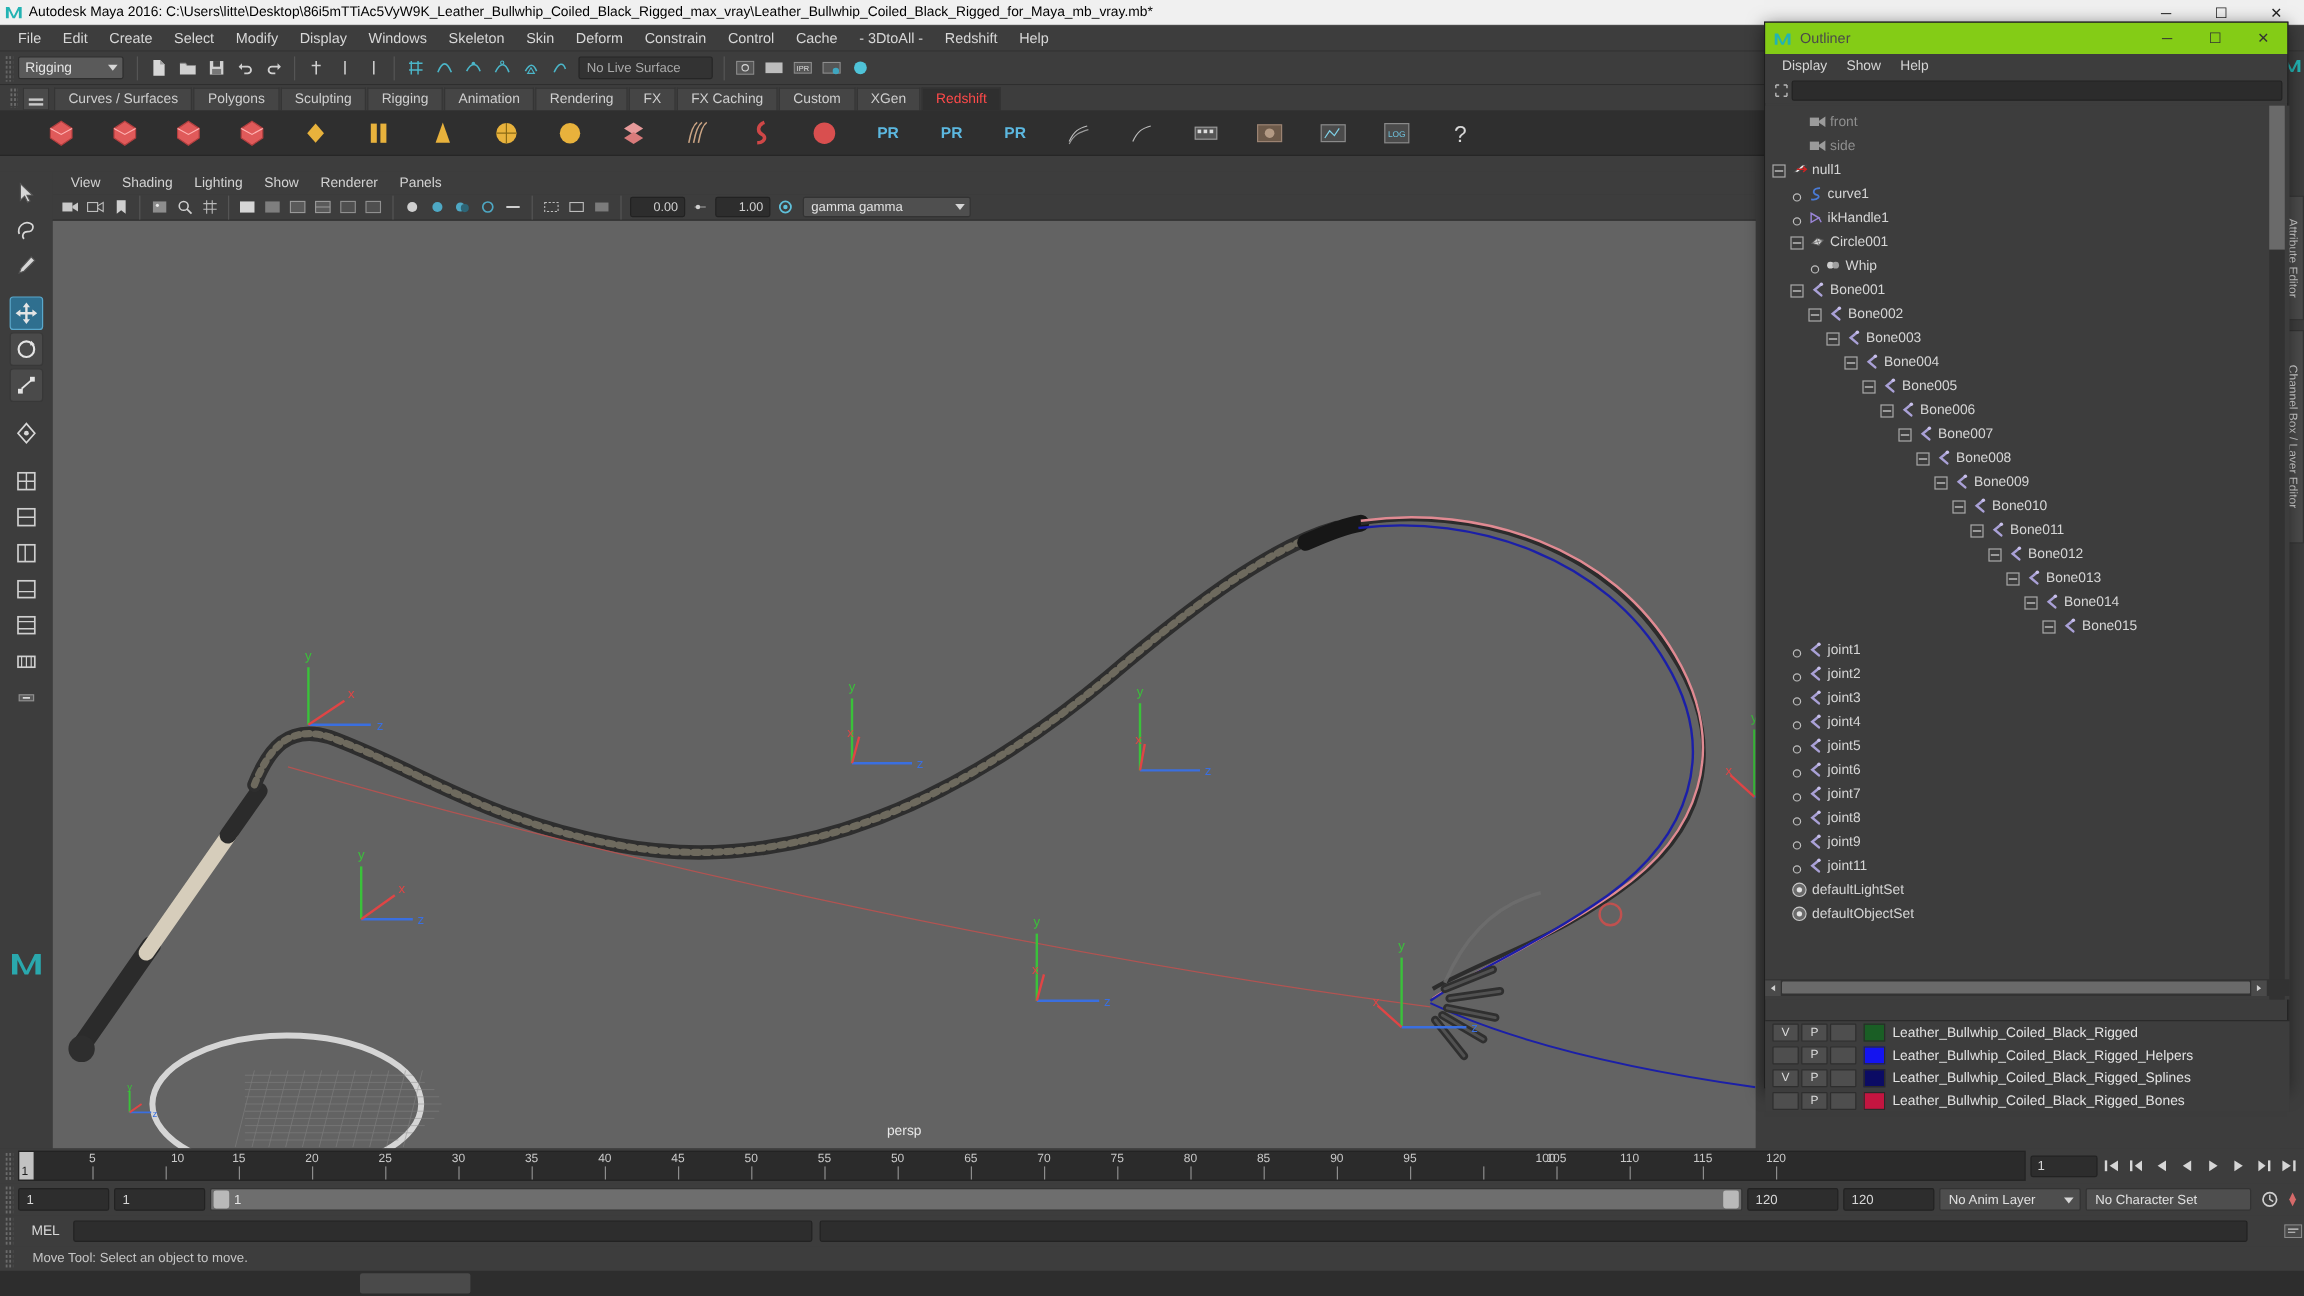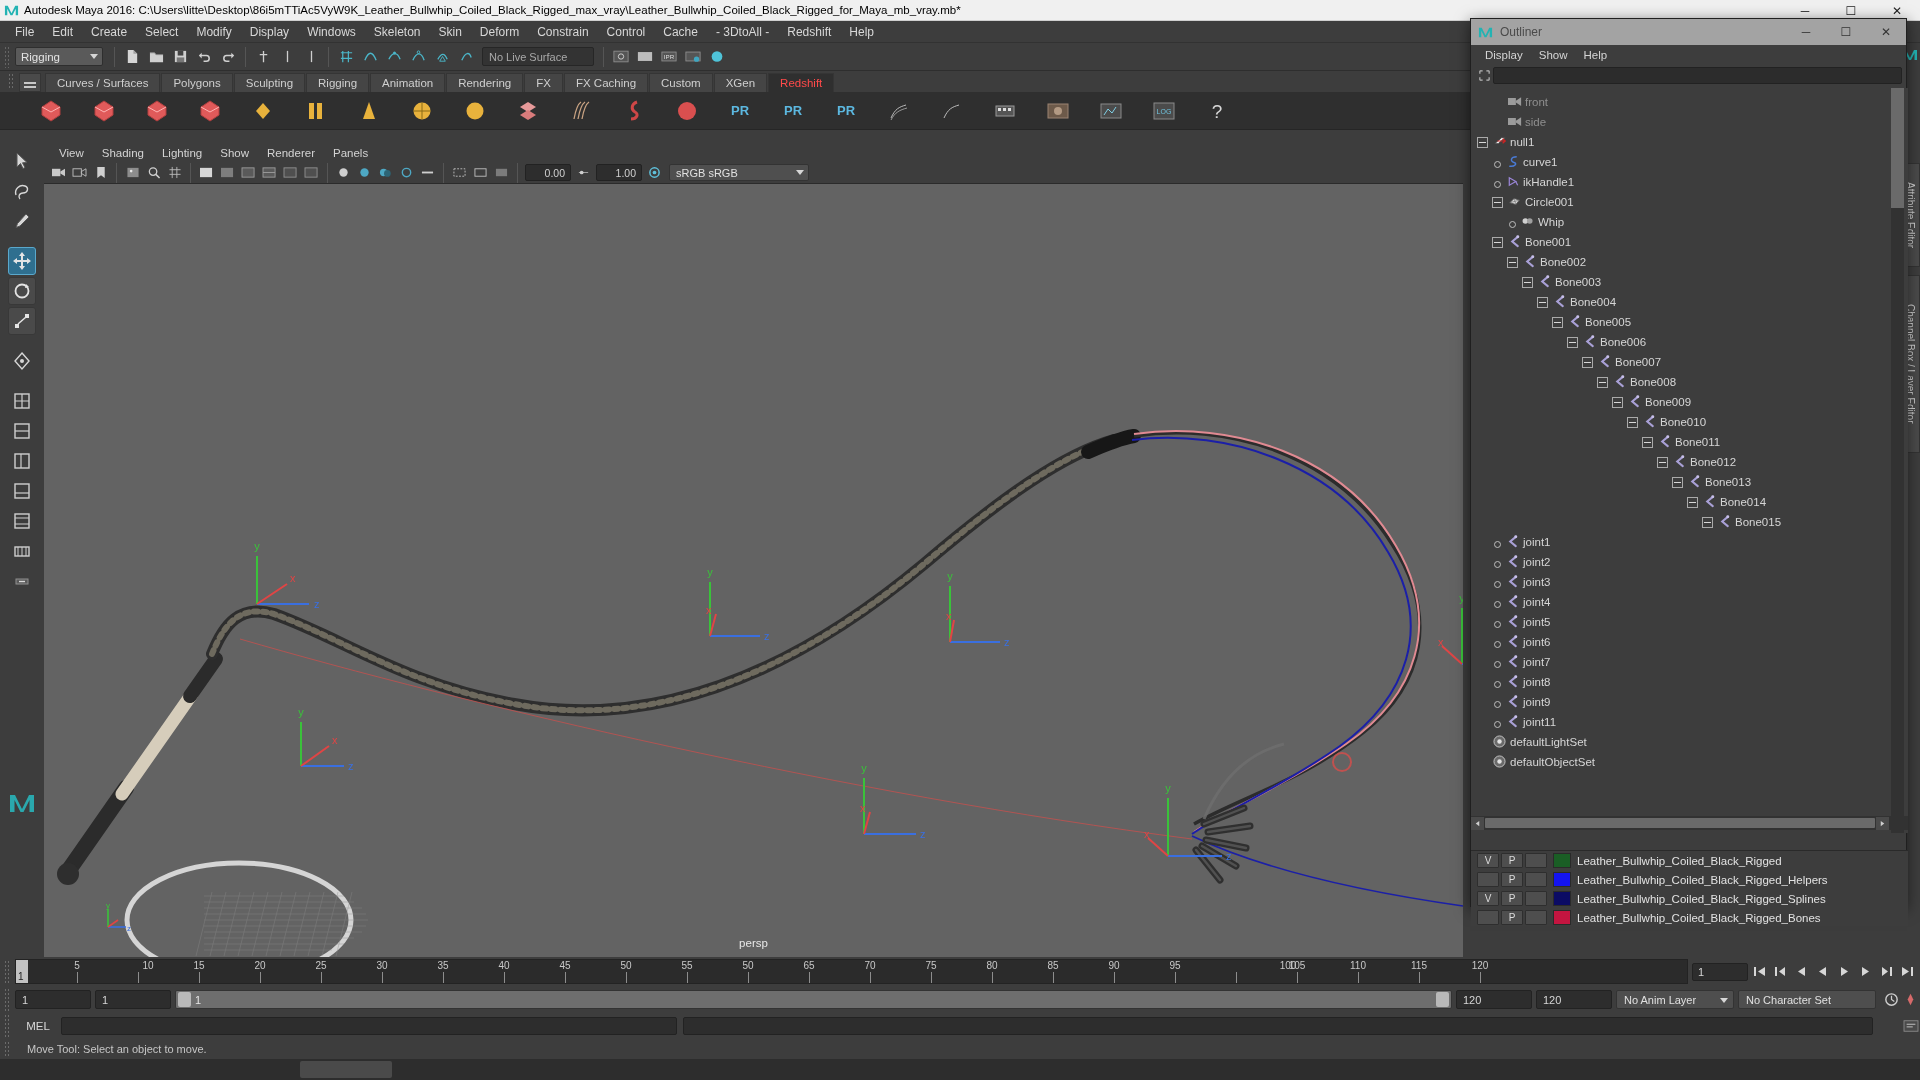--- a/index.html
+++ b/index.html
@@ -127,21 +127,21 @@
     font-size:11.5px;color:#e8e8e8;
   }
   .axis-gizmo{position:absolute;left:56px;bottom:22px;width:34px;height:34px;}
 
   
   .outliner{
     position:absolute;left:1470px;top:18px;width:437px;height:889px;
     background:#3d3d3d;border:1px solid #1f1f1f;
     box-shadow:0 3px 14px rgba(0,0,0,.55);
   }
-  .ol-title{height:26px;background:#a3a3a3;display:flex;align-items:center;padding-left:7px;}
+  .ol-title{height:26px;background:#84cc16;display:flex;align-items:center;padding-left:7px;}
   .ol-title .icn{width:15px;height:15px;margin-right:7px;}
   .ol-title .txt{font-size:12px;color:#4a4a4a;}
   .ol-title .btns{margin-left:auto;display:flex;height:26px;}
   .ol-title .btns div{width:40px;height:26px;display:flex;align-items:center;justify-content:center;
     font-size:12px;color:#333;}
   .ol-menubar{height:20px;background:#3d3d3d;display:flex;align-items:center;padding-left:6px;}
   .ol-menu{font-size:11.5px;color:#d5d5d5;padding:1px 8px;}
   .ol-search{height:21px;background:#3d3d3d;display:flex;align-items:center;padding:0 4px;}
   .ol-search .si{width:18px;height:16px;display:flex;align-items:center;justify-content:center;}
   .ol-search input{flex:1;height:17px;background:#2c2c2c;border:1px solid #222;border-radius:2px;
@@ -752,21 +752,21 @@
         </svg>
     </div>
     <div class="vnum">1.00</div>
     <div class="vtb">
       <svg width="13" height="13" viewBox="0 0 14 14">
           <circle cx="7" cy="7" r="5" fill="none" stroke="#5fc0da" stroke-width="1.6"></circle>
           <circle cx="7" cy="7" r="2" fill="#5fc0da"></circle>
         </svg>
     </div>
     <div class="gammasel">
-      <span>sRGB sRGB</span>
+      <span>gamma gamma</span>
       <span class="caret"></span>
     </div>
   </div>
 
   <div class="viewport">
     <svg width="1419" height="773" viewBox="0 0 1419 773">
 
       <rect x="0" y="0" width="1419" height="773" fill="#636363"></rect>
 
       <ellipse cx="195" cy="736" rx="112" ry="57" fill="none" stroke="#d5d5d5" stroke-width="5"></ellipse>

